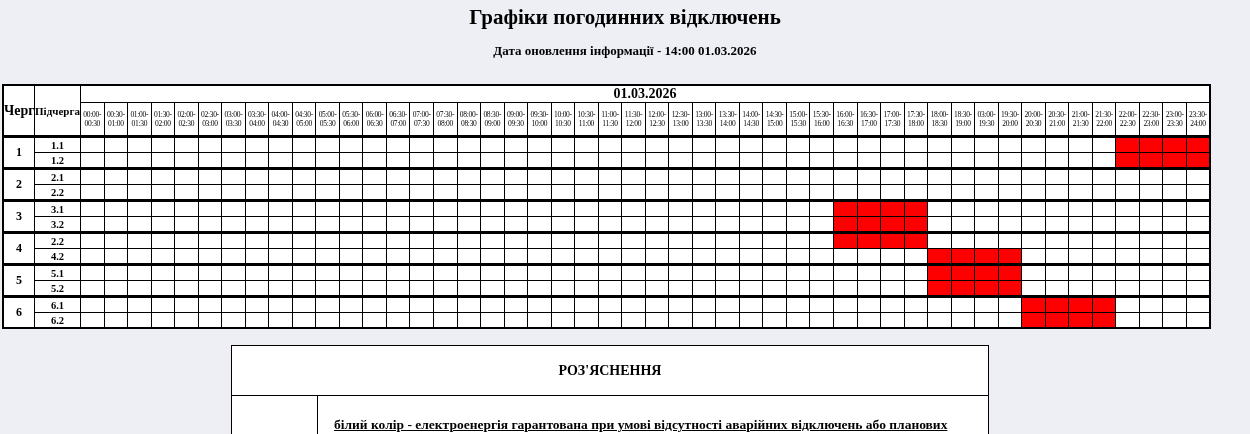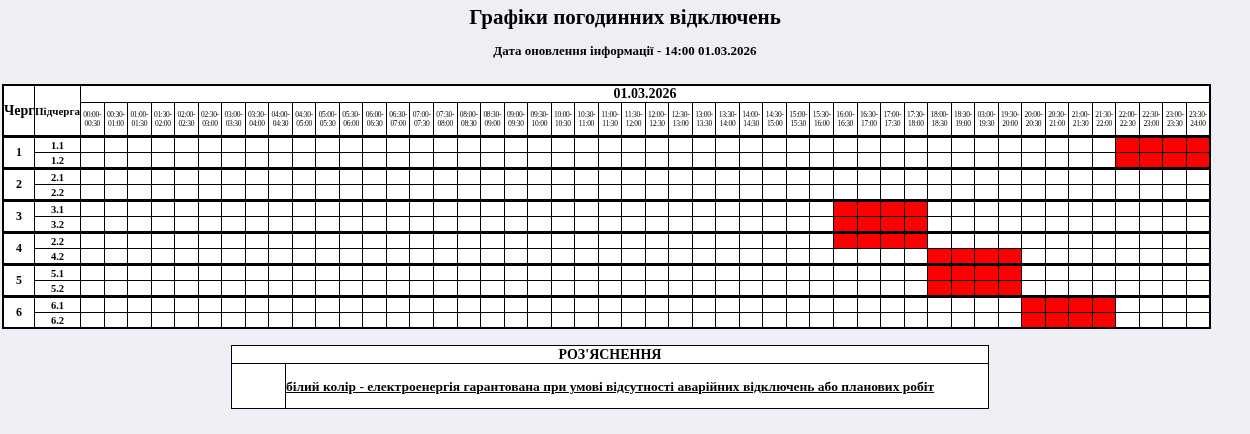--- a/index.html
+++ b/index.html
@@ -46,21 +46,21 @@
   .bl-thick{border-left:3px solid #000;}
   .bl-double{border-left:5px double #000;}
   tr.group-start td{border-top:3px solid #000;}
   td.red{background:var(--red,#ff0000);}
   
   table.legend{
     position:absolute;top:345px;left:231px;
     width:758px;border-collapse:collapse;
     background:#fff;border:1.5px solid #000;
   }
-  .legend td{border:1px solid #000;padding:0;margin-top:8px;}
+  .legend td{border:1px solid #000;padding:16px;margin-top:8px;}
   .leg-title{
     height:17px;text-align:center;
     font-size:14px;font-weight:bold;
   }
   .swatch{width:53px;}
   .swatch.red{background:var(--red,#ff0000);}
   .leg-text{
     font-size:13.5px;font-weight:bold;text-align:left;
     padding:1px 4px 1px 6px;line-height:19px;
   }

